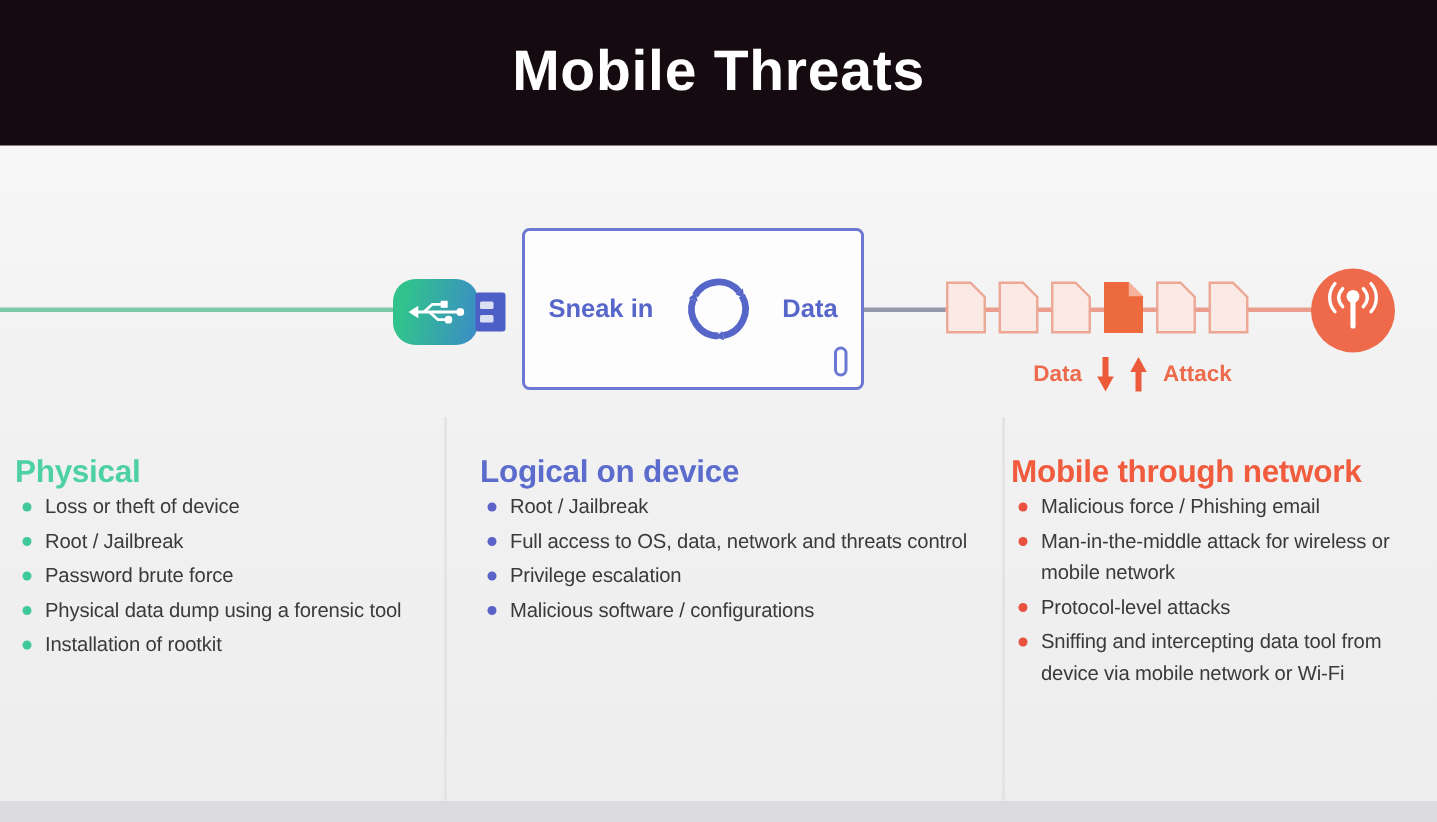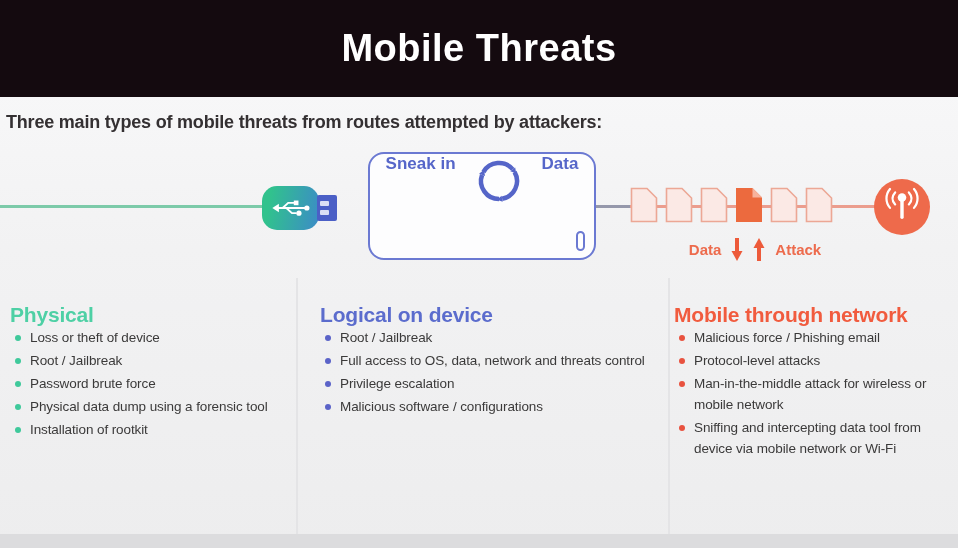--- a/index.html
+++ b/index.html
@@ -25,22 +25,22 @@
   .usb { position:absolute; left:262px; top:186px; width:76px; height:44px; }
   .usb-body { position:absolute; left:0; top:0; width:57px; height:44px; border-radius:15px;
               background:linear-gradient(100deg,#31c28d 15%,#3b8ec4 95%);
               display:flex; align-items:center; justify-content:center; }
   .usb-conn { position:absolute; left:55px; top:9px; width:20px; height:26px;
               background:#4b5fc6; border-radius:2px; display:flex; flex-direction:column;
               justify-content:center; align-items:flex-start; gap:4px; padding-left:3px; }
   .usb-pin { width:9px; height:5px; background:rgba(255,255,255,.8); border-radius:1px; }
 
   .phone { position:absolute; left:348px; top:152px; width:228px; height:108px;
-           border:2.5px solid #6b79d2; border-radius:16px; background:#fdfdfe;
-           display:flex; justify-content:center; gap:16px;margin-left:20px; }
+           border:2.5px solid #6b79d2; border-radius:5px; background:#fdfdfe;
+           display:flex; align-items:center; justify-content:center; gap:16px; }
   .phone-label { color:#5666c9; font-size:17px; font-weight:bold; }
   .phone-btn { position:absolute; right:9px; bottom:7px; width:9px; height:20px;
                border:2px solid #6b79d2; border-radius:5px; background:#fff; }
 
   .docs { position:absolute; left:630px; top:187px; width:203px; height:36px; }
   .doc { position:absolute; top:0; }
 
   .flow-labels { position:absolute; left:655px; top:234px; width:200px; height:30px;
                  display:flex; align-items:center; justify-content:center; gap:10px; }
   .flow-text { color:#ed6b4d; font-size:15px; font-weight:bold; }
@@ -77,21 +77,20 @@
 </style>
 </head>
 <body>
 
 <div class="slide">
 
   <div class="header">
     <div class="title">Mobile Threats</div>
   </div>
 
-  <div class="subtitle">Three main types of mobile threats from routes attempted by attackers:</div>
 
   <div class="line line-green"></div>
   <div class="line line-gray"></div>
   <div class="line line-salmon"></div>
 
   <div class="usb">
     <div class="usb-body">
       <svg width="42" height="28" viewBox="0 0 44 30">
         <polygon points="2,15 9,10.5 9,19.5" fill="#fff"></polygon>
         <line x1="8" y1="15" x2="38" y2="15" stroke="#fff" stroke-width="2.2"></line>
@@ -189,20 +188,20 @@
       <li>Full access to OS, data, network and threats control</li>
       <li>Privilege escalation</li>
       <li>Malicious software / configurations</li>
     </ul>
   </div>
 
   <div class="col col-network">
     <h2>Mobile through network</h2>
     <ul>
       <li>Malicious force / Phishing email</li>
+      <li>Man-in-the-middle attack for wireless or mobile network</li>
       <li>Protocol-level attacks</li>
-      <li>Man-in-the-middle attack for wireless or mobile network</li>
       <li>Sniffing and intercepting data tool from device via mobile network or Wi-Fi</li>
     </ul>
   </div>
 
   <div class="bottom-strip"></div>
 </div>
 
 </body></html>

